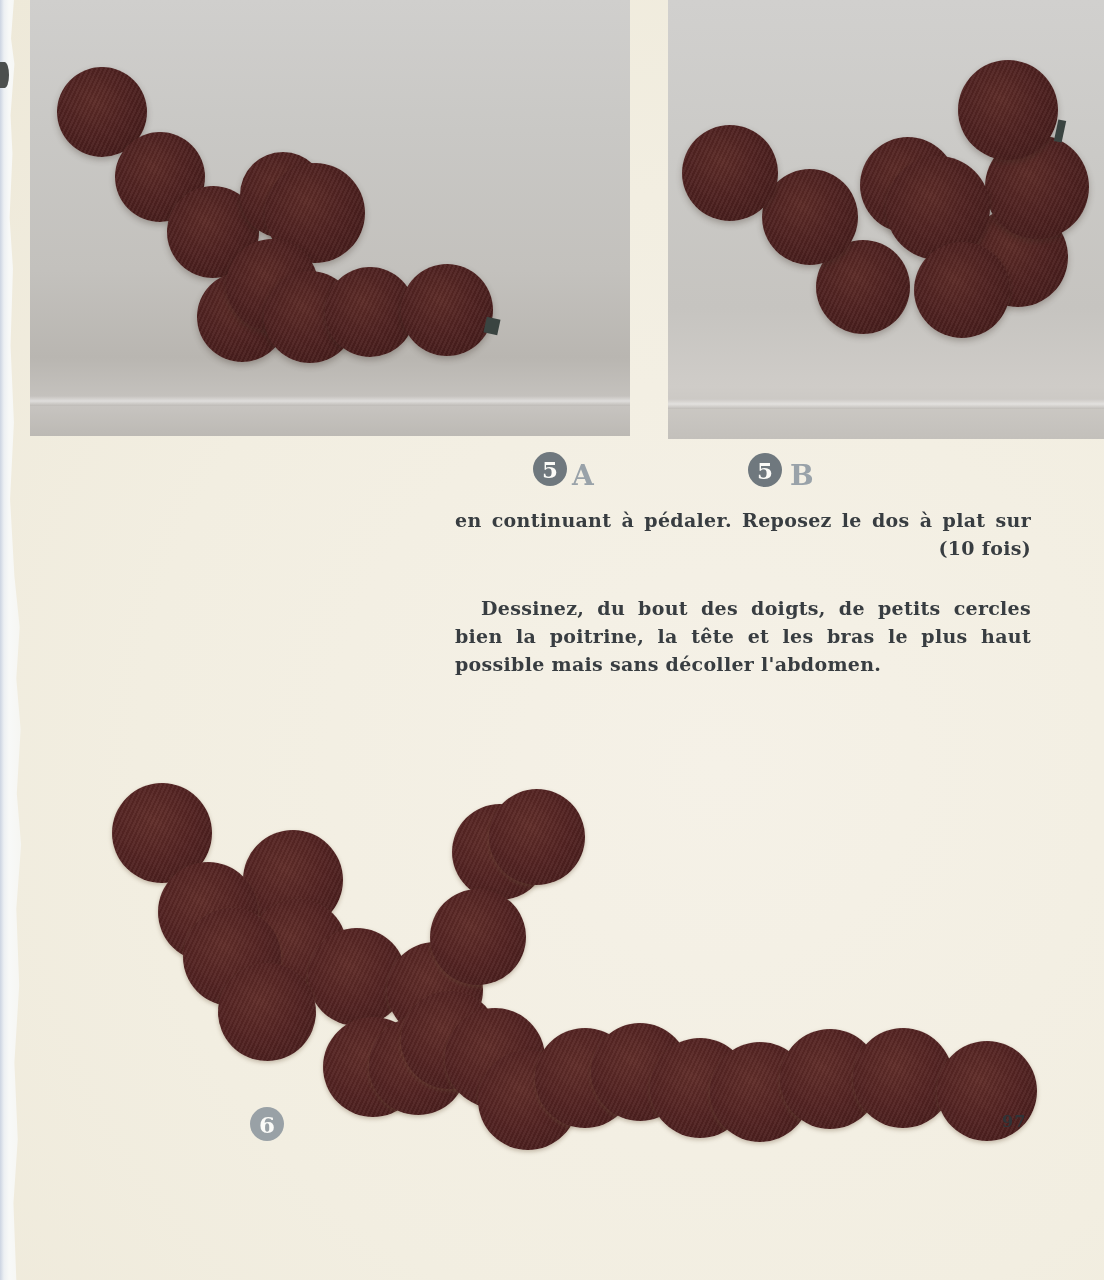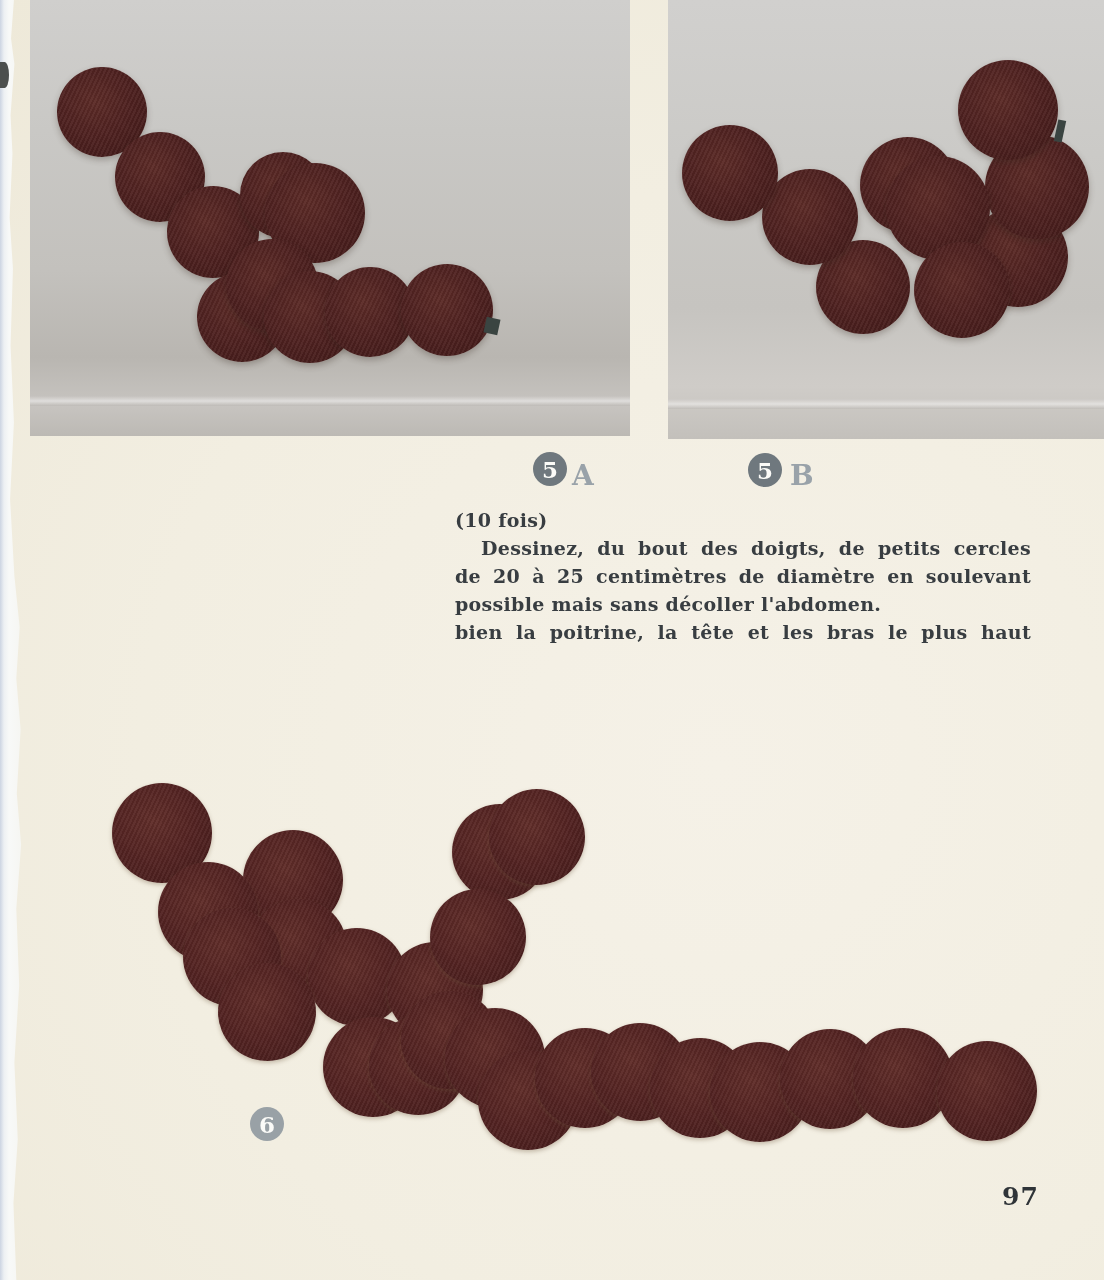--- a/index.html
+++ b/index.html
@@ -62,26 +62,26 @@
   }
   
   .text-block{
     position:absolute;left:455px;top:506px;width:576px;
     color:var(--text,#383d41);
     font-size:19px;font-weight:bold;line-height:28px;
     letter-spacing:.3px;
   }
   .line{white-space:normal;}
   .line.just{text-align:justify;text-align-last:justify;}
-  .line.right{text-align:left;}
-  .line.indent{text-indent:26px;}
+  .line.right{text-align:right;}
+  .line.indent{text-indent:26px;margin-top:32px;}
   .line.gap{margin-top:10px;}
   .page-number{
-    position:absolute;left:1002px;top:1182px;
-    color:#2f3438;font-size:25px;font-weight:bold;letter-spacing:1px;
+    position:absolute;left:1002px;top:1112px;
+    color:#2f3438;font-size:16px;font-weight:bold;letter-spacing:1px;
   }
 </style>
 </head>
 <body>
 
 <div id="page">
 
   <div class="torn-edge"></div>
   <div class="edge-mark"></div>
 
@@ -114,25 +114,25 @@
       <div class="mark" style="left: 388px; top: 120px; width: 8px; height: 22px;"></div>
     </div>
 
   <div class="badge" style="left:533px;top:452px;">5</div>
   <span class="fig-letter" style="left:572px;top:462px;">A</span>
 
   <div class="badge" style="left:748px;top:453px;">5</div>
   <span class="fig-letter" style="left:790px;top:462px;">B</span>
 
   <div class="text-block">
+      <div class="line just">en continuant à pédaler. Reposez le dos à plat sur</div>
       <div class="line right">(10 fois)</div>
       <div class="line just indent">Dessinez, du bout des doigts, de petits cercles</div>
-      <div class="line just">de 20 à 25 centimètres de diamètre en soulevant</div>
+      <div class="line just">bien la poitrine, la tête et les bras le plus haut</div>
       <div class="line">possible mais sans décoller l'abdomen.</div>
-      <div class="line just">bien la poitrine, la tête et les bras le plus haut</div>
     </div>
 
   <div class="fig6-layer" style="position:absolute;inset:0;">
       <div class="disc" style="left: 112px; top: 783px; height: 100px; width: 100px;"></div>
       <div class="disc" style="left: 243px; top: 830px; height: 100px; width: 100px;"></div>
       <div class="disc" style="left: 158px; top: 862px; height: 100px; width: 100px;"></div>
       <div class="disc" style="left: 249px; top: 899px; height: 98px; width: 98px;"></div>
       <div class="disc" style="left: 183px; top: 908px; height: 98px; width: 98px;"></div>
       <div class="disc" style="left: 308px; top: 928px; height: 98px; width: 98px;"></div>
       <div class="disc" style="left: 218px; top: 963px; height: 98px; width: 98px;"></div>

